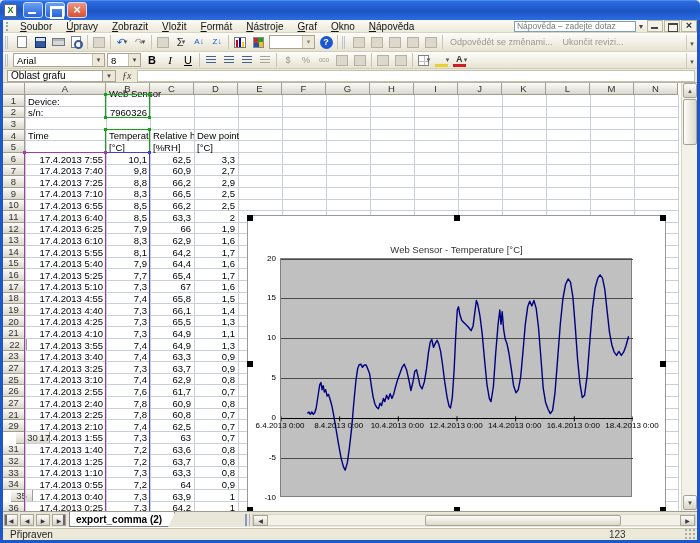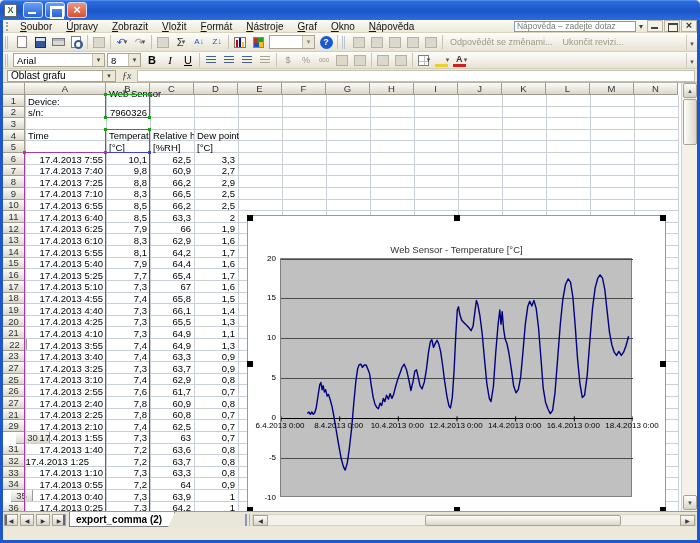--- a/index.html
+++ b/index.html
@@ -510,21 +510,21 @@
         <div class="cell r" style="left: 147px; top: 338.86px; width: 44px;">62,5</div>
         <div class="cell r" style="left: 191px; top: 338.86px; width: 44px;">0,7</div>
         <div class="cell r" style="left: 22px; top: 350.48px; width: 81px;">17.4.2013 1:55</div>
         <div class="cell r" style="left: 103px; top: 350.48px; width: 44px;">7,3</div>
         <div class="cell r" style="left: 147px; top: 350.48px; width: 44px;">63</div>
         <div class="cell r" style="left: 191px; top: 350.48px; width: 44px;">0,7</div>
         <div class="cell r" style="left: 22px; top: 362.1px; width: 81px;">17.4.2013 1:40</div>
         <div class="cell r" style="left: 103px; top: 362.1px; width: 44px;">7,2</div>
         <div class="cell r" style="left: 147px; top: 362.1px; width: 44px;">63,6</div>
         <div class="cell r" style="left: 191px; top: 362.1px; width: 44px;">0,8</div>
-        <div class="cell r" style="left: 8px; top: 373.72px; width: 81px;">17.4.2013 1:25</div>
+        <div class="cell r" style="left: 22px; top: 373.72px; width: 81px;">17.4.2013 1:25</div>
         <div class="cell r" style="left: 103px; top: 373.72px; width: 44px;">7,2</div>
         <div class="cell r" style="left: 147px; top: 373.72px; width: 44px;">63,7</div>
         <div class="cell r" style="left: 191px; top: 373.72px; width: 44px;">0,8</div>
         <div class="cell r" style="left: 22px; top: 385.34px; width: 81px;">17.4.2013 1:10</div>
         <div class="cell r" style="left: 103px; top: 385.34px; width: 44px;">7,3</div>
         <div class="cell r" style="left: 147px; top: 385.34px; width: 44px;">63,3</div>
         <div class="cell r" style="left: 191px; top: 385.34px; width: 44px;">0,8</div>
         <div class="cell r" style="left: 22px; top: 396.96px; width: 81px;">17.4.2013 0:55</div>
         <div class="cell r" style="left: 103px; top: 396.96px; width: 44px;">7,2</div>
         <div class="cell r" style="left: 147px; top: 396.96px; width: 44px;">64</div>
@@ -631,13 +631,18 @@
       <span class="harr" style="left:0">
           <span>◀</span>
         </span>
       <span class="hthumb" style="left:172px; width:196px"></span>
       <span class="harr" style="right:0">
           <span>▶</span>
         </span>
     </div>
   </div>
 
+  <div class="statusbar">
+    <span class="st-left">Připraven</span>
+    <span class="st-num">123</span>
+    <span class="gripdots"></span>
+  </div>
 </div>
 
 </body></html>

